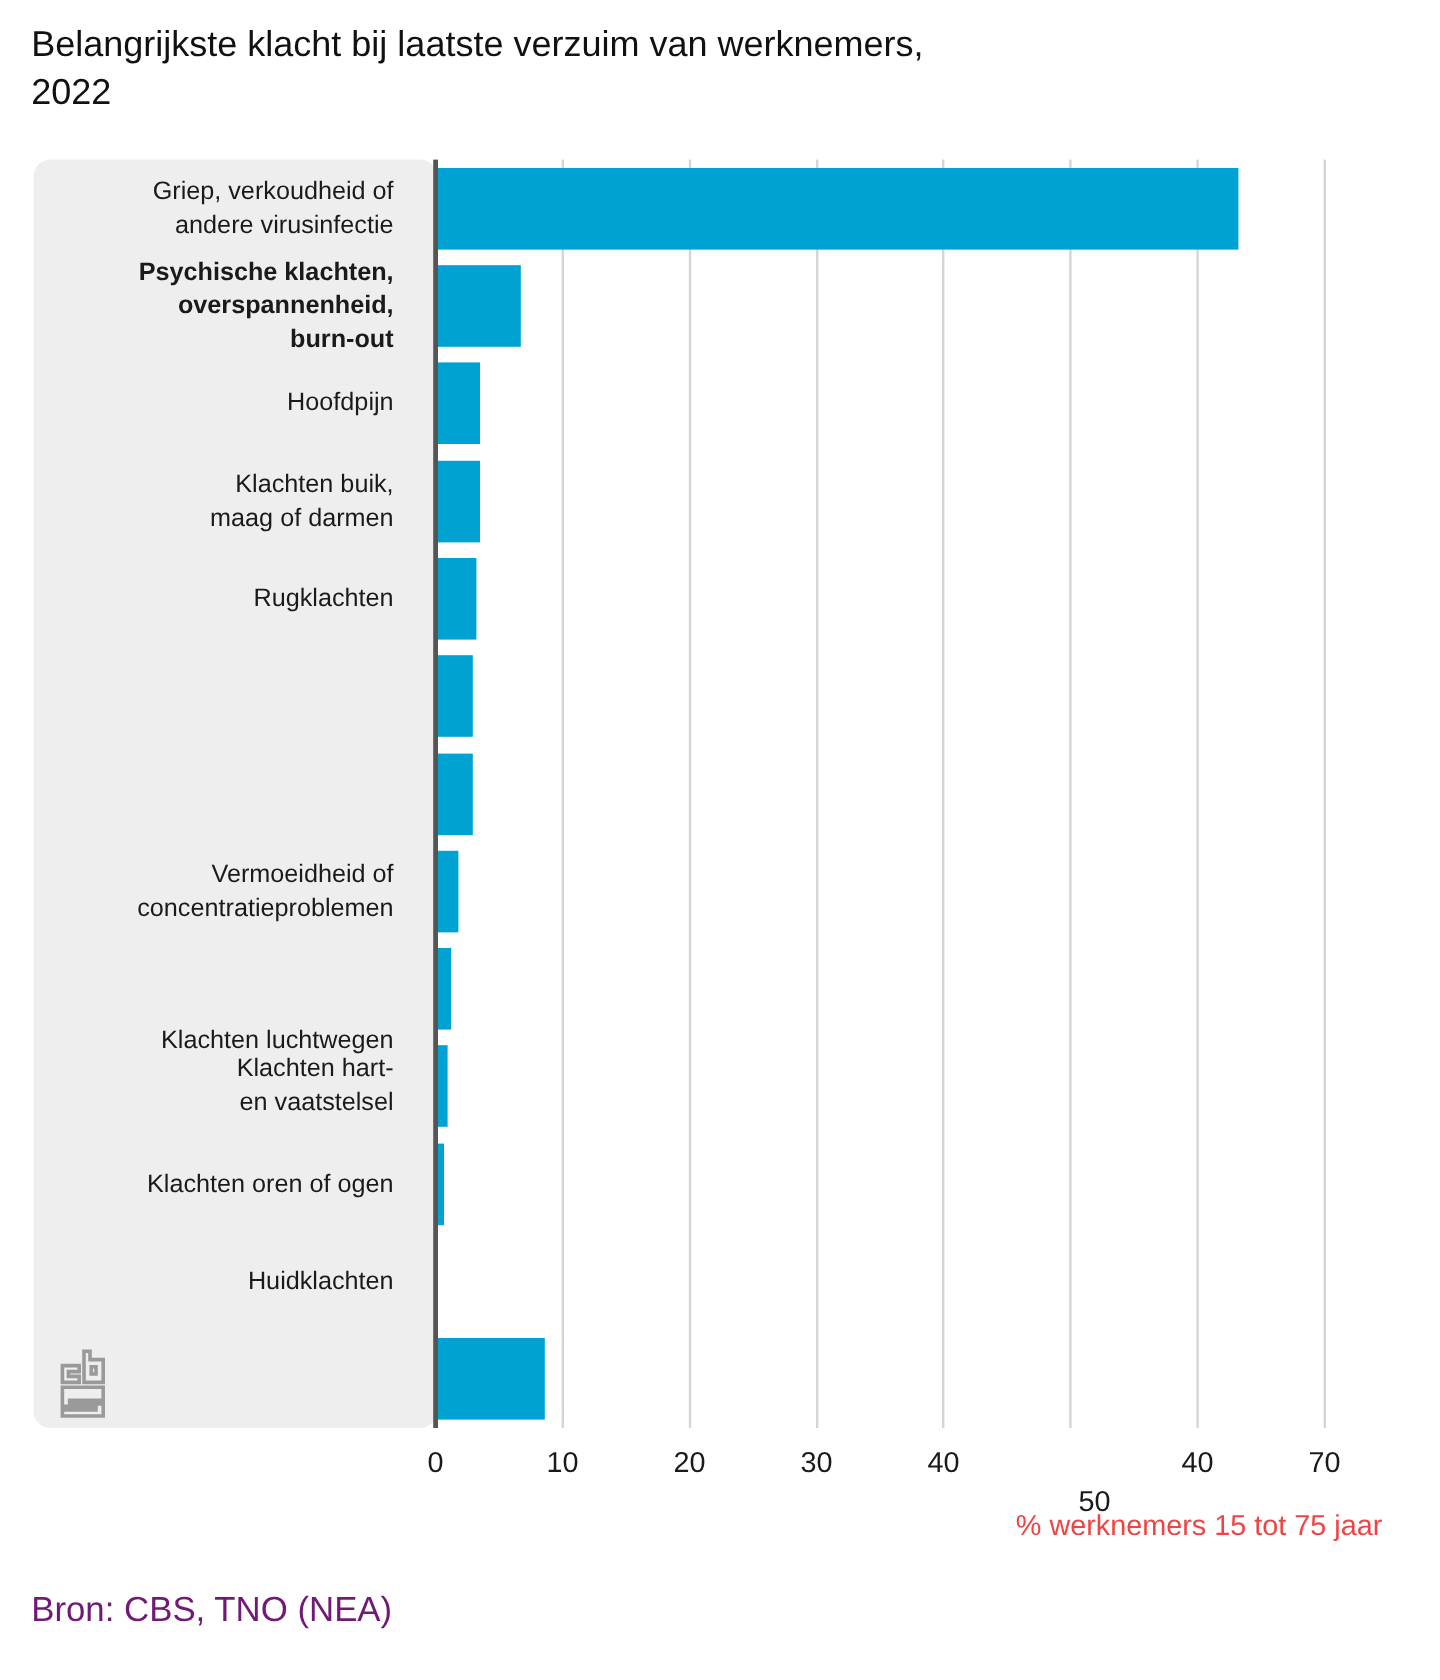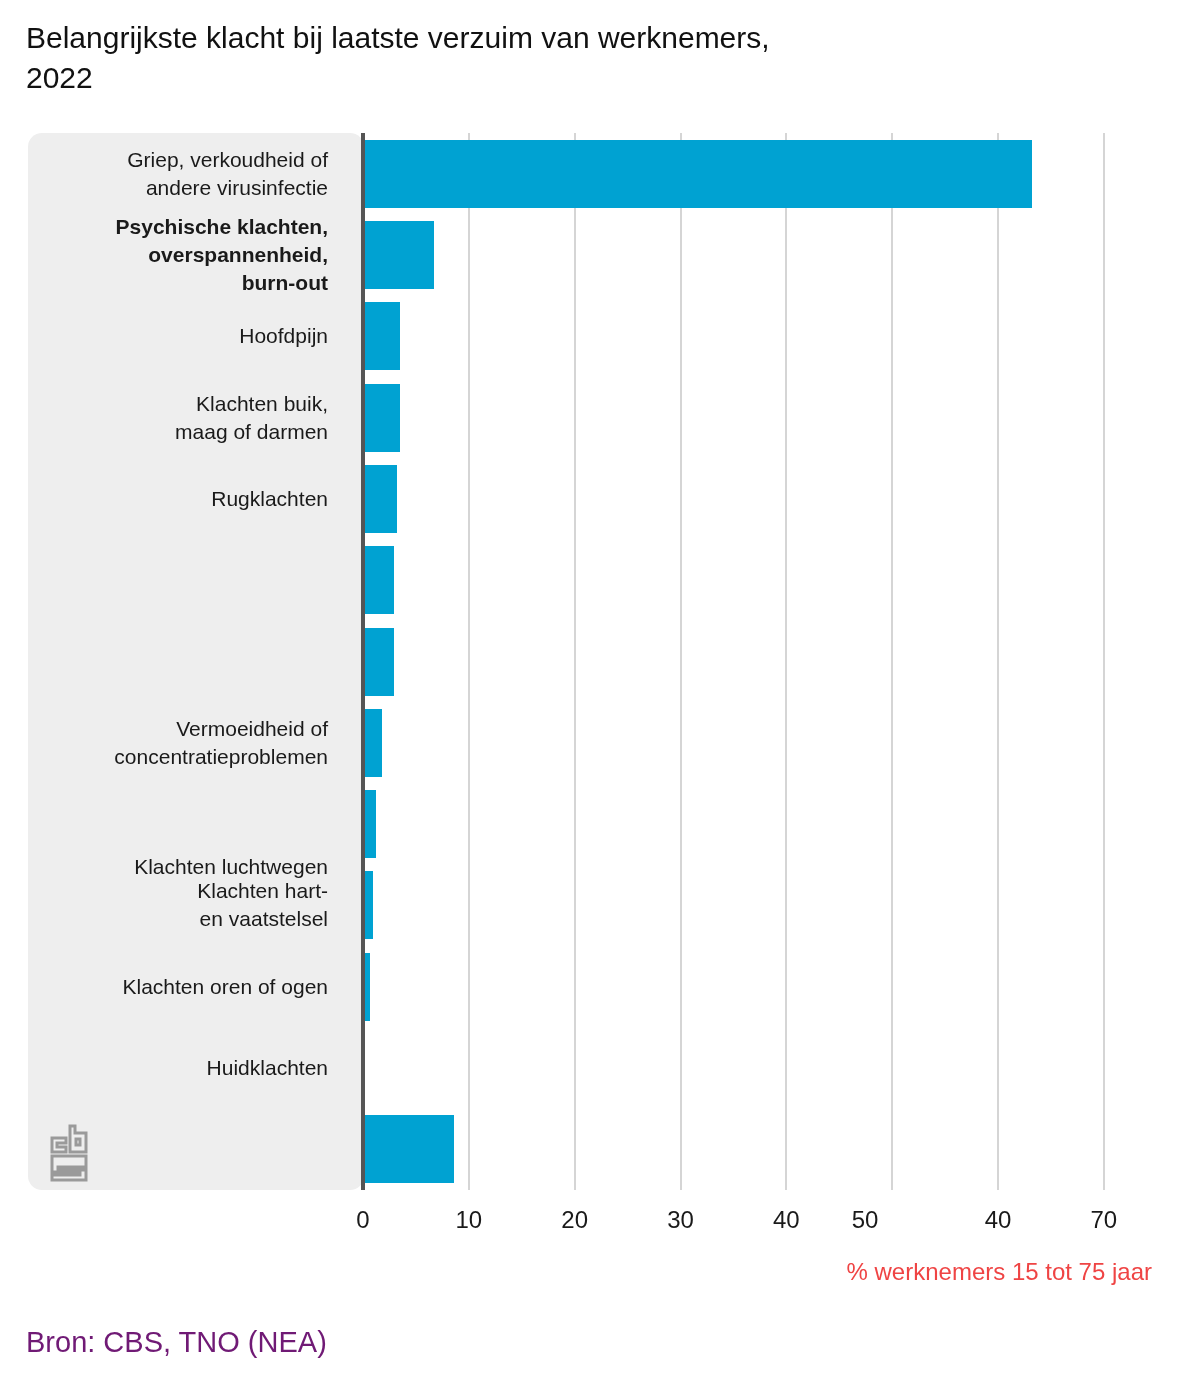--- a/index.html
+++ b/index.html
@@ -198,21 +198,21 @@
     <div class="cat-label" style="top: 839.731px;">Klachten oren of ogen</div>
     <div class="cat-label" style="top: 921.038px;">Huidklachten</div>
   </div>
 
 <div id="x-axis">
     <div class="xtick" style="left: 0px;">0</div>
     <div class="xtick" style="left: 105.833px;">10</div>
     <div class="xtick" style="left: 211.667px;">20</div>
     <div class="xtick" style="left: 317.5px;">30</div>
     <div class="xtick" style="left: 423.333px;">40</div>
-    <div class="xtick" style="left: 502px;">50</div>
+    <div class="xtick" style="left: 549px; margin-top: 32px;">50</div>
     <div class="xtick" style="left: 635px;">40</div>
     <div class="xtick" style="left: 740.833px;">70</div>
   </div>
 <div id="x-axis-title">% werknemers 15 tot 75 jaar</div>
 
 <div id="cbs-logo">
   <svg width="60" height="62" viewBox="0 0 60 62" fill="none" stroke="#9a9a9a" stroke-width="3">
 
     <path d="M20 16 L6 16 L6 30 L20 30 L20 25 L11 25 L11 21 L20 21 Z"></path>
 

